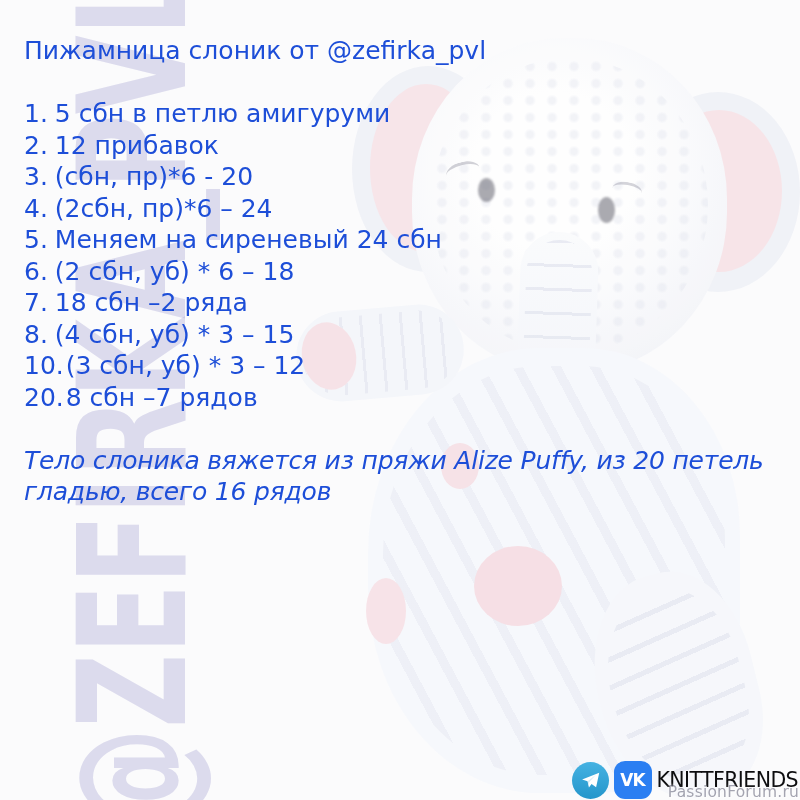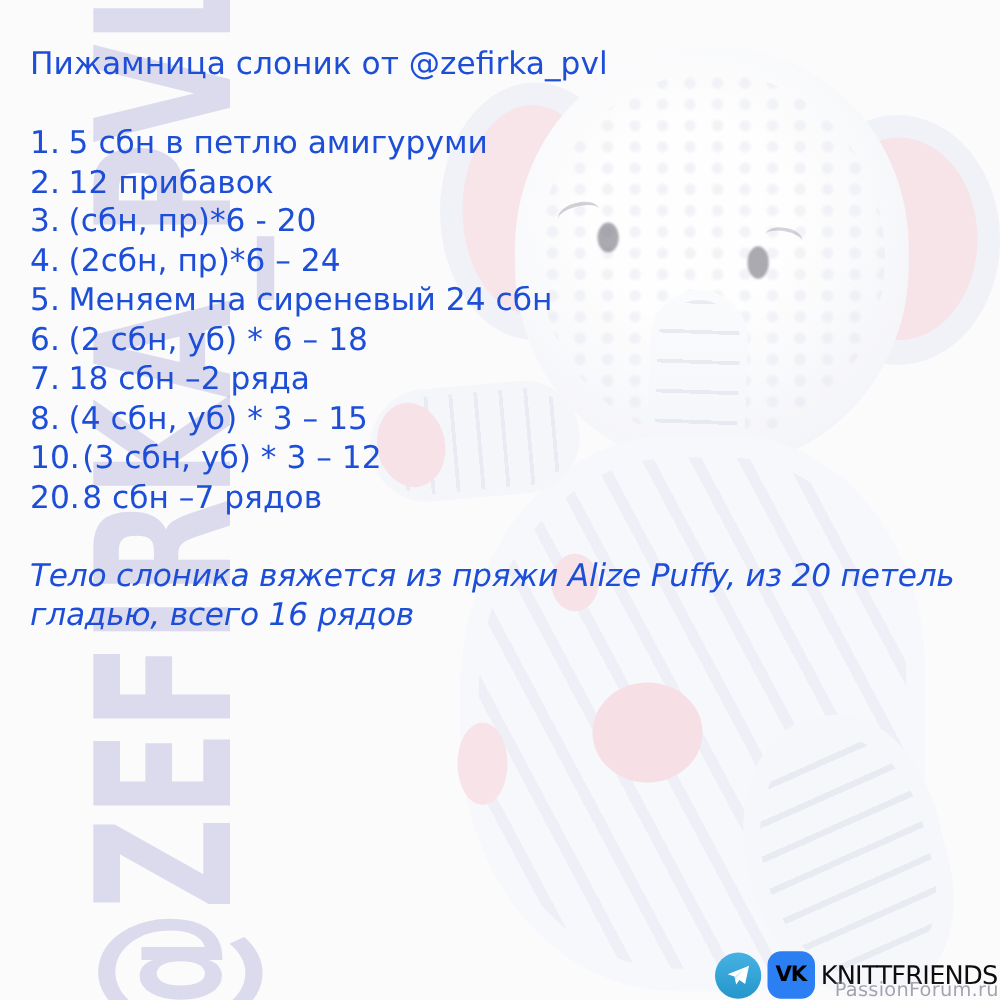--- a/index.html
+++ b/index.html
@@ -87,21 +87,21 @@
 
   
   .footer{position:absolute;right:2px;bottom:1px;z-index:3;display:flex;align-items:center;}
   .tg-icon{
     width:37px;height:37px;border-radius:50%;margin-right:5px;
     background:linear-gradient(#45b2e2,#2596cb);
     display:flex;align-items:center;justify-content:center;
   }
   .vk-icon{
     width:38px;height:38px;border-radius:11px;margin-right:5px;
-    background:#2b7ff2;color:#000000;
+    background:#2b7ff2;color:#ffffff;
     display:flex;align-items:center;justify-content:center;
     font-weight:bold;font-size:17px;letter-spacing:-1px;
   }
   .brand{font-size:20.5px;font-weight:400;letter-spacing:-.6px;color:#0d0d0f;}
   .site-watermark{
     position:absolute;right:-1px;bottom:-2px;
     font-size:15.5px;font-weight:400;letter-spacing:.2px;
     color:rgba(75,75,100,.5);
     text-shadow:0 0 3px rgba(255,255,255,.85), 1px 1px 0 rgba(255,255,255,.6);
     white-space:nowrap;

